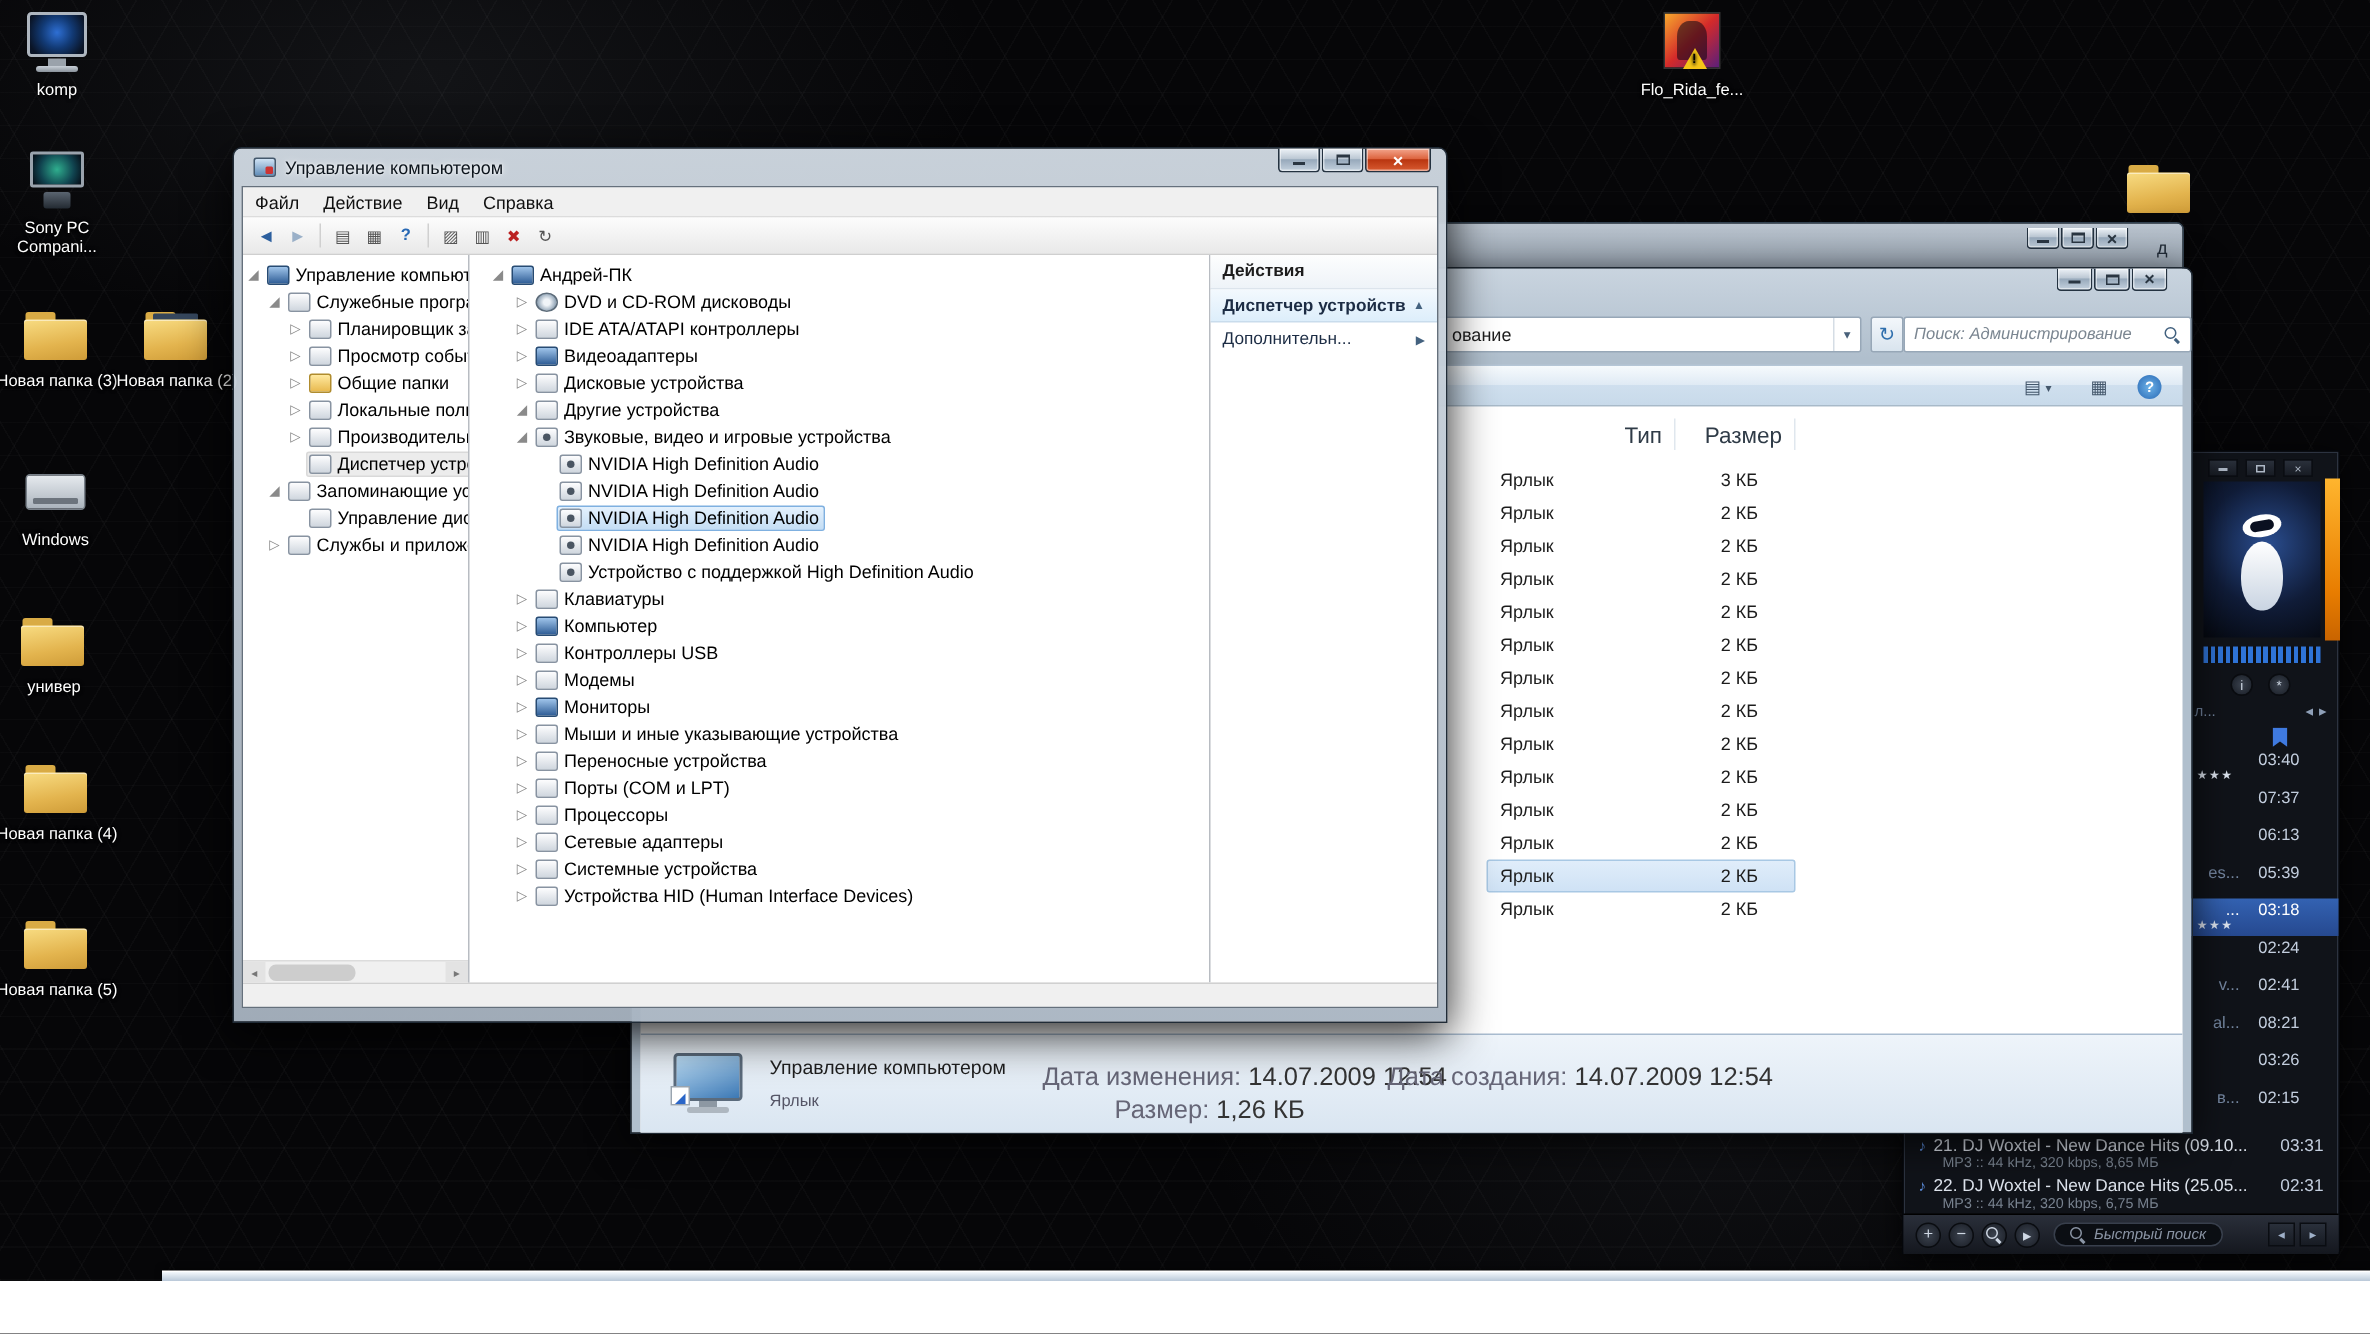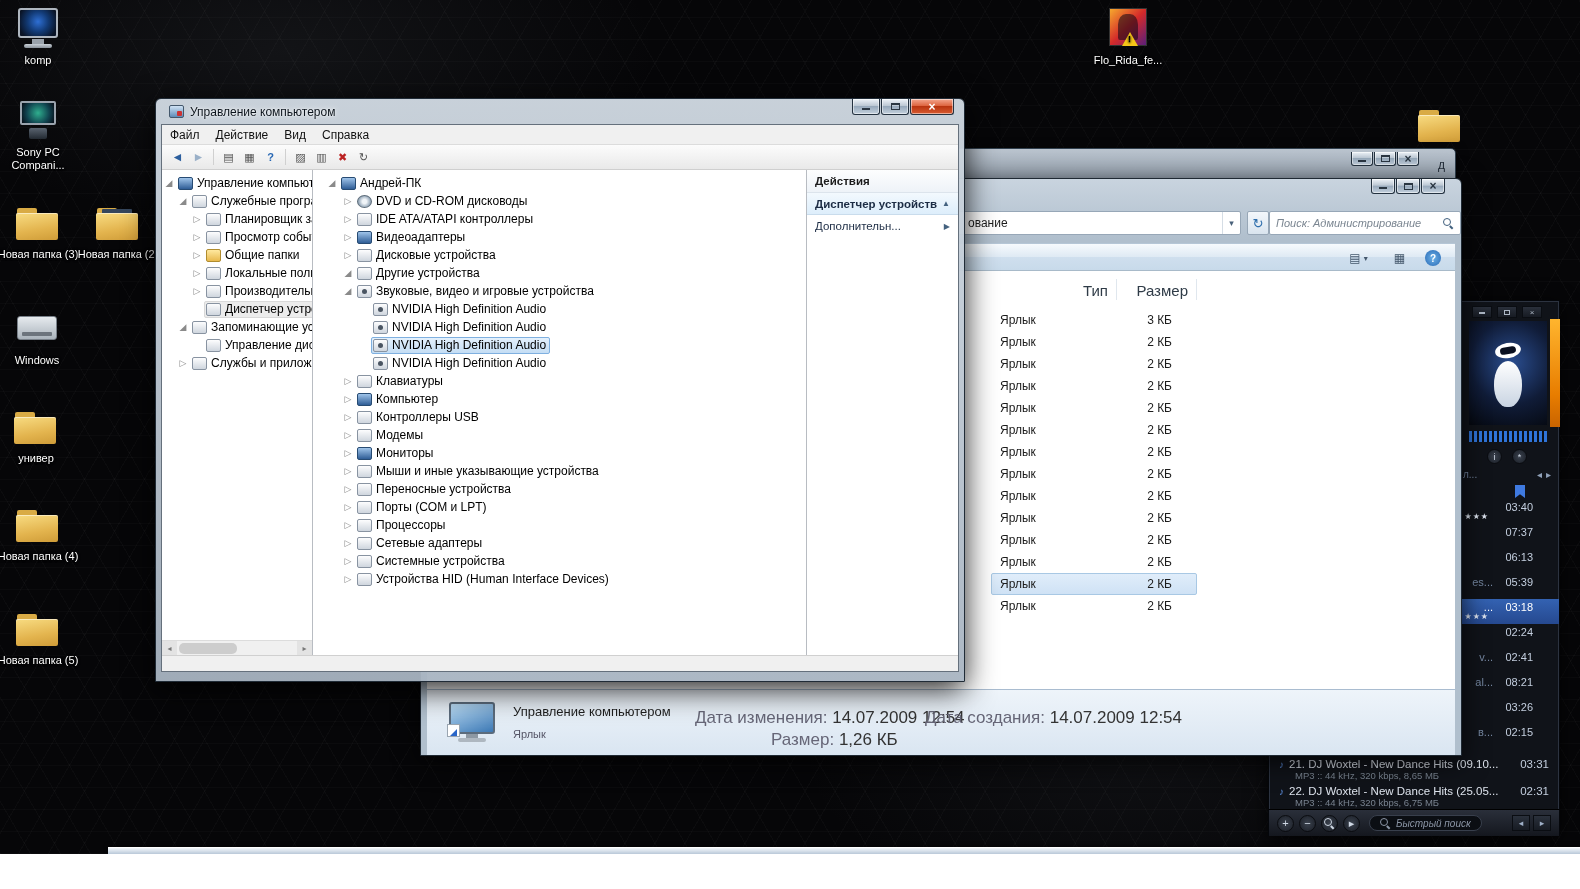--- a/index.html
+++ b/index.html
@@ -621,21 +621,21 @@
             <span class="det-stand"></span>
             <span class="det-base"></span>
             <span class="det-sc"></span>
         </div>
         <div class="det-name">Управление компьютером</div>
         <div class="det-kind">Ярлык</div>
         <div class="det-pair" style="left:268px;top:18px;">
           <span class="lab">Дата изменения:</span>
           <span>14.07.2009 12:54</span>
         </div>
-        <div class="det-pair" style="left:344px;top:40px;">
+        <div class="det-pair" style="left:316px;top:40px;">
           <span class="lab">Размер:</span>
           <span>1,26 КБ</span>
         </div>
         <div class="det-pair" style="left:498px;top:18px;">
           <span class="lab">Дата создания:</span>
           <span>14.07.2009 12:54</span>
         </div>
       </div>
     </div>
   </div>
@@ -859,20 +859,27 @@
               </div>
 
               <div class="trow ind2 ic-audio">
                 <span class="texp"></span>
                 <span class="inner">
                   <span class="tico"></span>
                   <span class="tlbl">NVIDIA High Definition Audio</span>
                 </span>
               </div>
 
+              <div class="trow ind2 ic-audio">
+                <span class="texp"></span>
+                <span class="inner">
+                  <span class="tico"></span>
+                  <span class="tlbl">Устройство с поддержкой High Definition Audio</span>
+                </span>
+              </div>
 
               <div class="trow ind1">
                 <span class="texp">▷</span>
                 <span class="inner">
                   <span class="tico"></span>
                   <span class="tlbl">Клавиатуры</span>
                 </span>
               </div>
 
               <div class="trow ind1 ic-comp">

